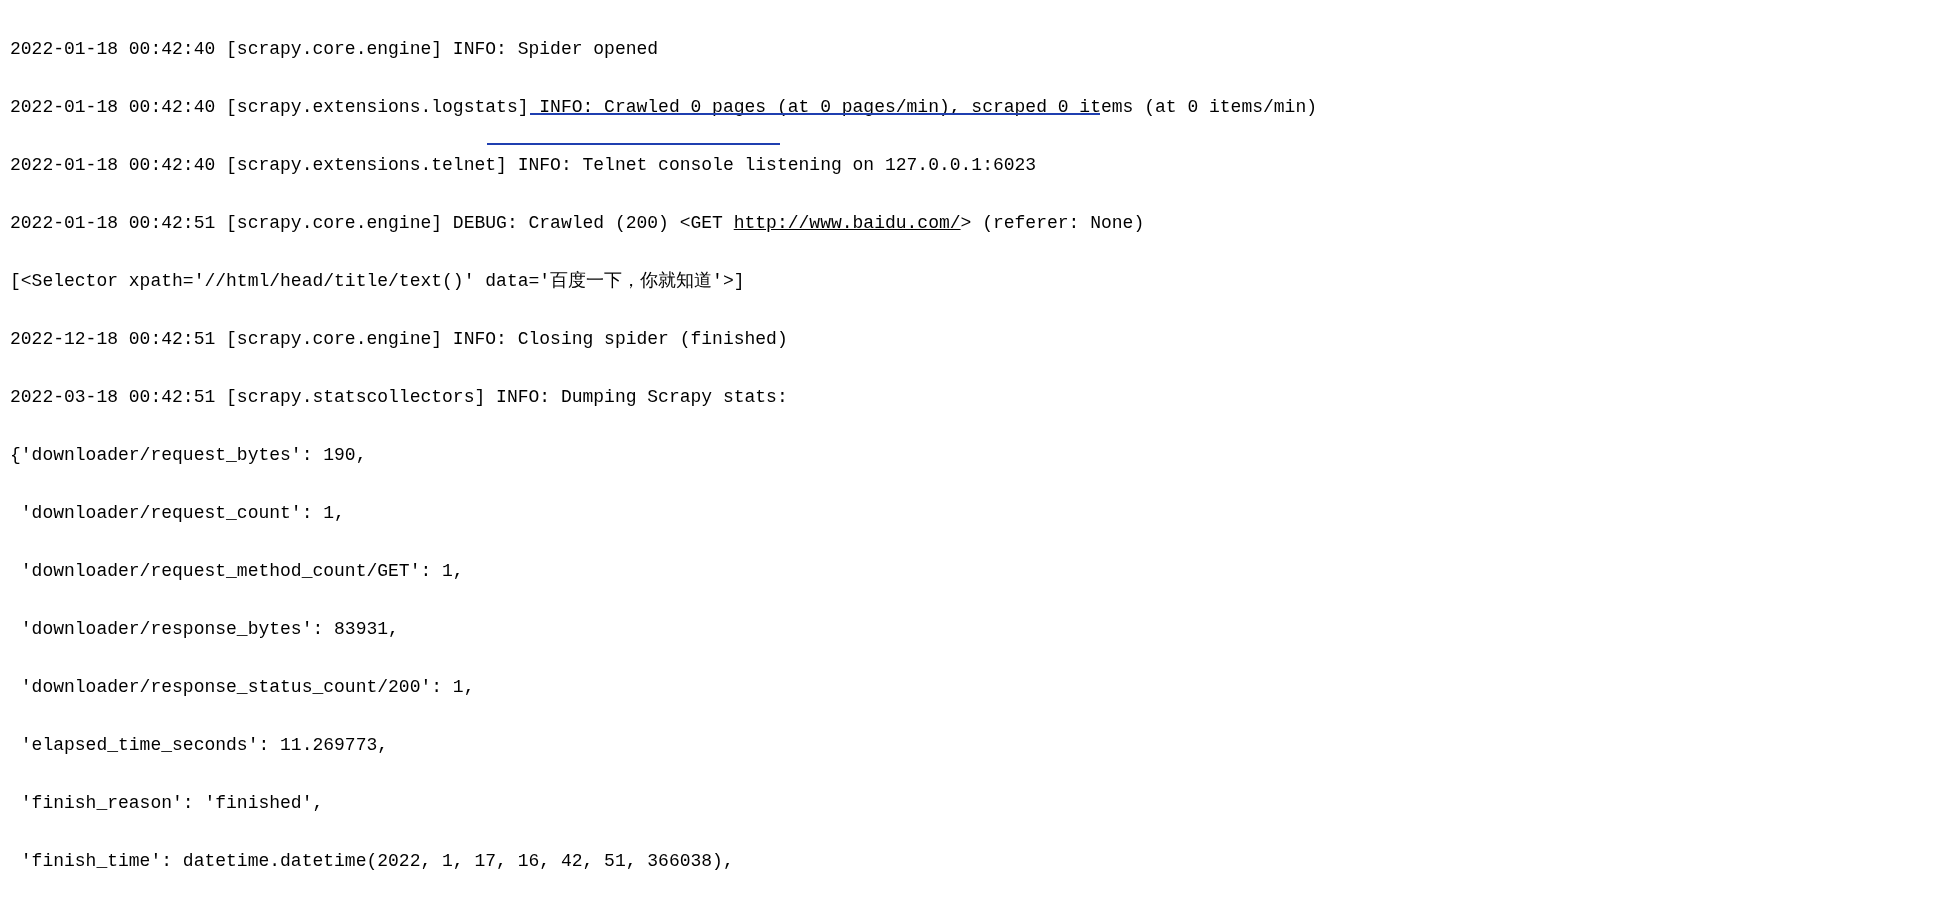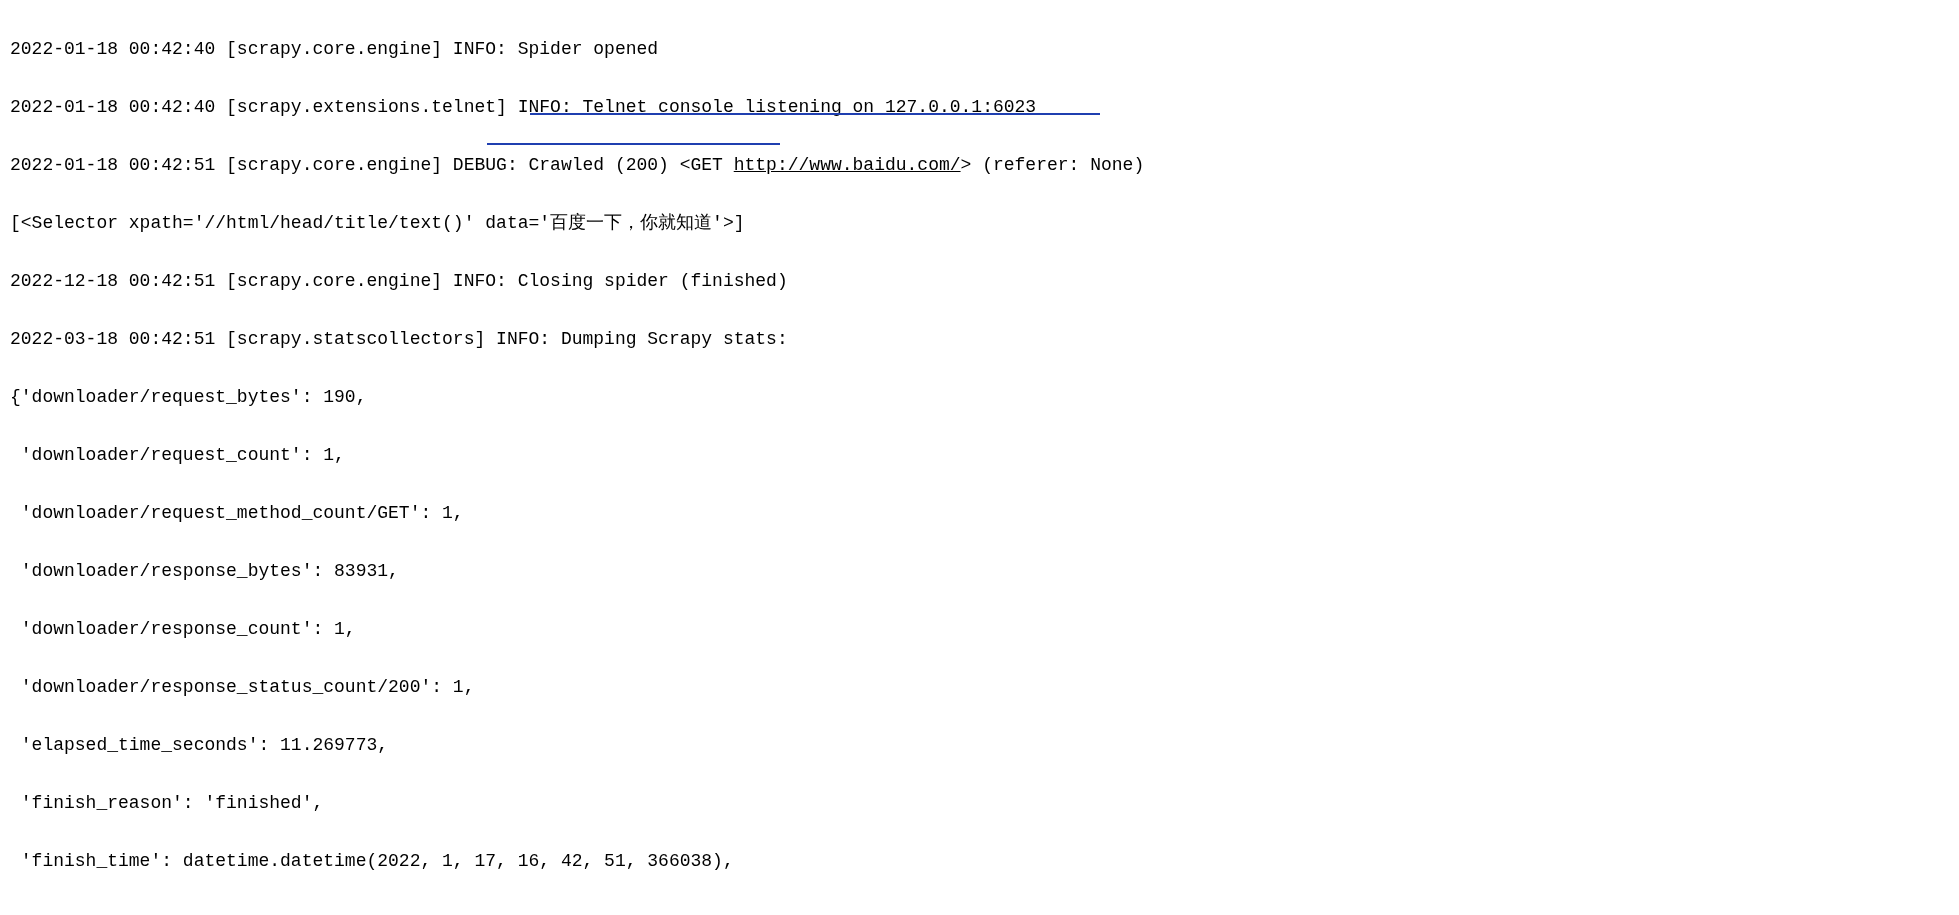--- a/index.html
+++ b/index.html
@@ -27,30 +27,30 @@
     height: 2px;
     background: #1f3fb0;
     pointer-events: none;
   }
 </style>
 </head>
 <body>
 
 <div class="content">
 <span class="line">2022-01-18 00:42:40 [scrapy.core.engine] INFO: Spider opened</span>
+<span class="line">2022-01-18 00:42:40 [scrapy.extensions.logstats] INFO: Crawled 0 pages (at 0 pages/min), scraped 0 items (at 0 items/min)</span>
 <span class="line">2022-01-18 00:42:40 [scrapy.extensions.telnet] INFO: Telnet console listening on 127.0.0.1:6023</span>
 <span class="line"><span>2022-01-18 00:42:51 [scrapy.core.engine] DEBUG: Crawled (200) &lt;GET </span><a class="link">http://www.baidu.com/</a><span>&gt; (referer: None)</span></span>
 <span class="line">[&lt;Selector xpath='//html/head/title/text()' data='百度一下，你就知道'&gt;]</span>
 <span class="line">2022-12-18 00:42:51 [scrapy.core.engine] INFO: Closing spider (finished)</span>
 <span class="line">2022-03-18 00:42:51 [scrapy.statscollectors] INFO: Dumping Scrapy stats:</span>
 <span class="line">{'downloader/request_bytes': 190,</span>
 <span class="line"> 'downloader/request_count': 1,</span>
 <span class="line"> 'downloader/request_method_count/GET': 1,</span>
 <span class="line"> 'downloader/response_bytes': 83931,</span>
-<span class="line"> 'downloader/response_count': 1,</span>
 <span class="line"> 'downloader/response_status_count/200': 1,</span>
 <span class="line"> 'elapsed_time_seconds': 11.269773,</span>
 <span class="line"> 'finish_reason': 'finished',</span>
 <span class="line"> 'finish_time': datetime.datetime(2022, 1, 17, 16, 42, 51, 366038),</span>
 
 
 
 
 
 

